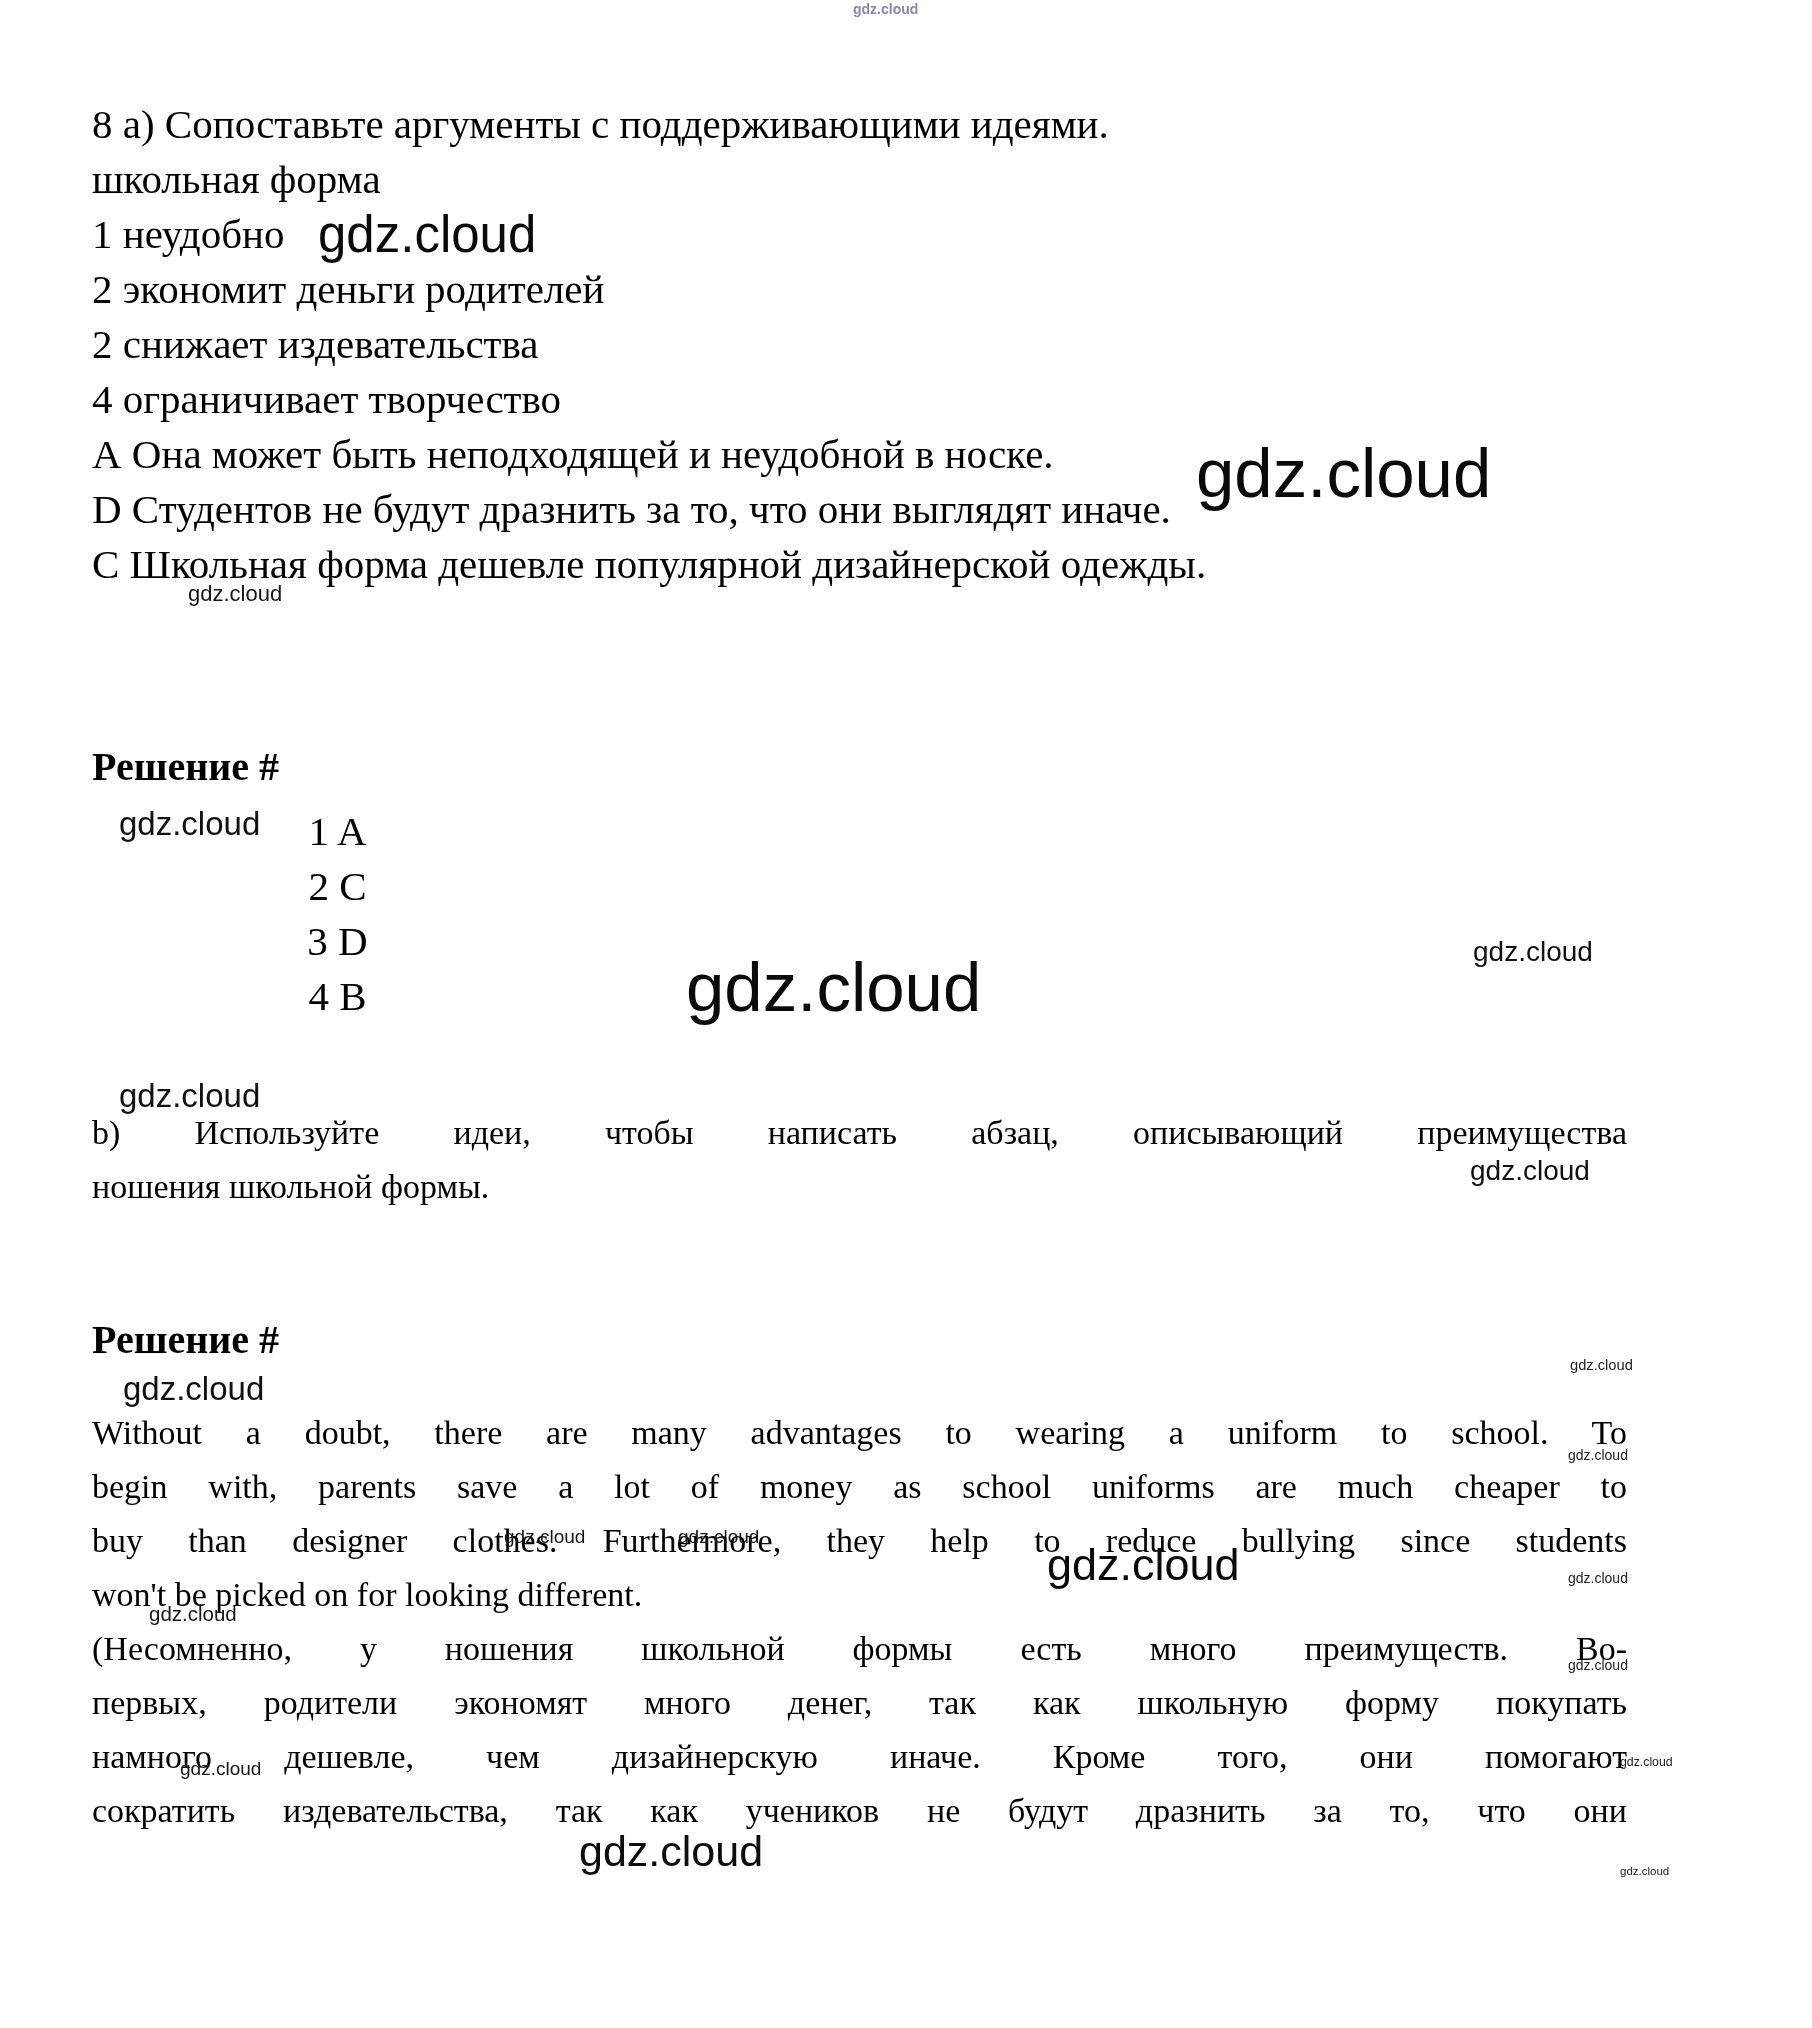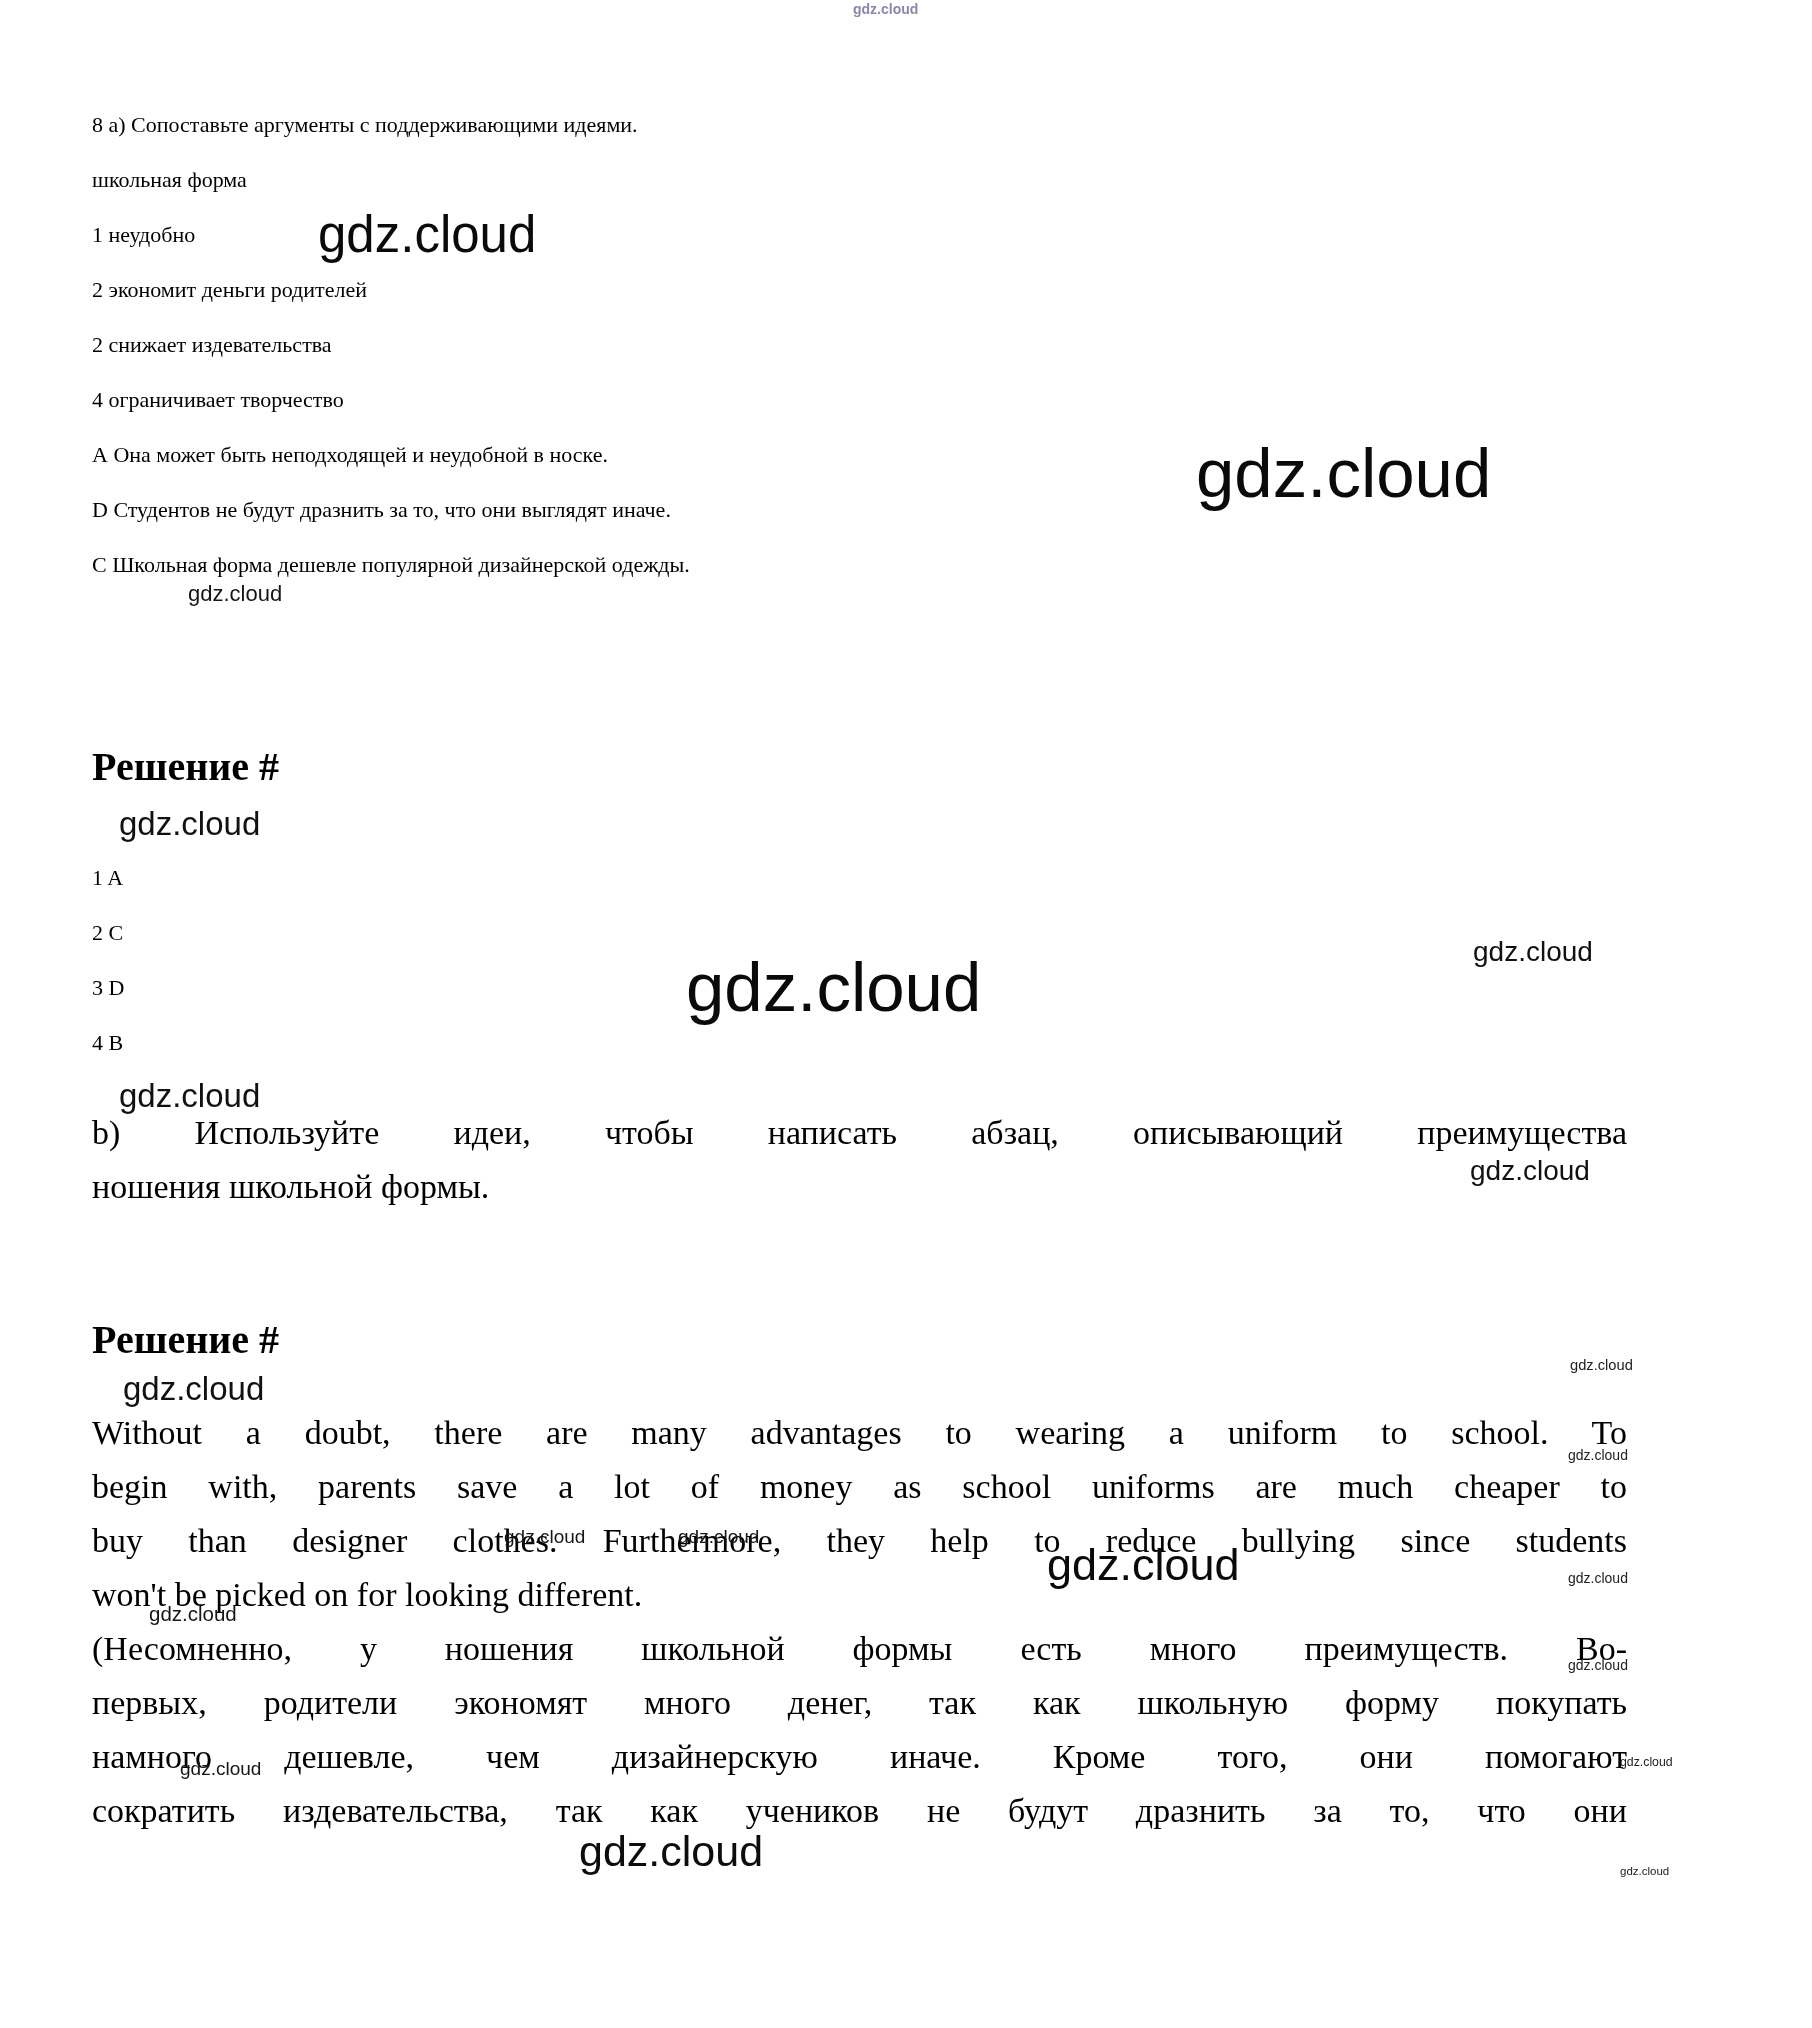--- a/index.html
+++ b/index.html
@@ -6,21 +6,21 @@
   .page {
     position: relative;
     width: 1813px;
     height: 2029px;
     background: #ffffff;
     color: #000000;
     font-family: "Liberation Serif", serif;
     overflow: hidden;
   }
   .block { position: absolute; left: 92px; }
-  .t40 { font-size: 22px; line-height: 55px; }
+  .t40 { font-size: 41px; line-height: 55px; }
   .t42 { font-size: 34px; line-height: 54px; }
   .heading { position: absolute; left: 92px; font-weight: 700; font-size: 40px; line-height: 41px; }
   .par { width: 1535px; }
   .line { white-space: normal; }
   .j { text-align: justify; text-align-last: justify; }
   .jlast { text-align: left; }
   .wm {
     position: absolute;
     font-family: "Liberation Sans", sans-serif;
     font-weight: 400;
@@ -41,21 +41,21 @@
     <div class="line">2 экономит деньги родителей</div>
     <div class="line">2 снижает издевательства</div>
     <div class="line">4 ограничивает творчество</div>
     <div class="line">А Она может быть неподходящей и неудобной в носке.</div>
     <div class="line">D Студентов не будут дразнить за то, что они выглядят иначе.</div>
     <div class="line">С Школьная форма дешевле популярной дизайнерской одежды.</div>
   </div>
 
   <div class="heading" style="top:746px;">Решение #</div>
 
-  <div class="block t40" style="top:850px; width:491px;">
+  <div class="block t40" style="top:804px; width:491px;text-align:center;">
     <div class="line">1 A</div>
     <div class="line">2 C</div>
     <div class="line">3 D</div>
     <div class="line">4 B</div>
   </div>
 
   <div class="block t42 par" style="top:1106px;">
     <div class="line j">b) Используйте идеи, чтобы написать абзац, описывающий преимущества</div>
     <div class="line jlast">ношения школьной формы.</div>
   </div>

